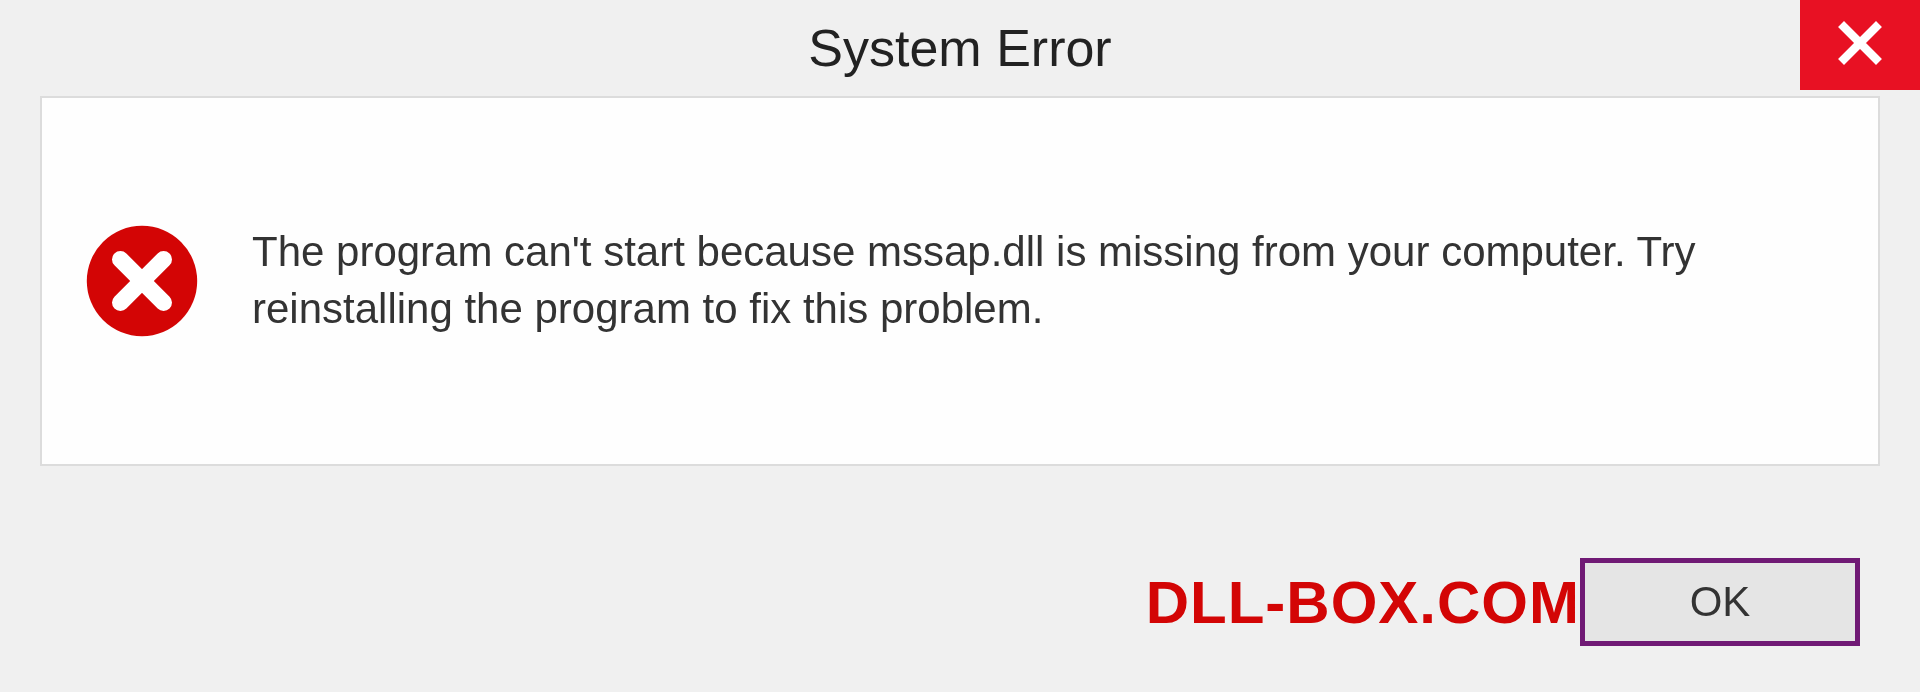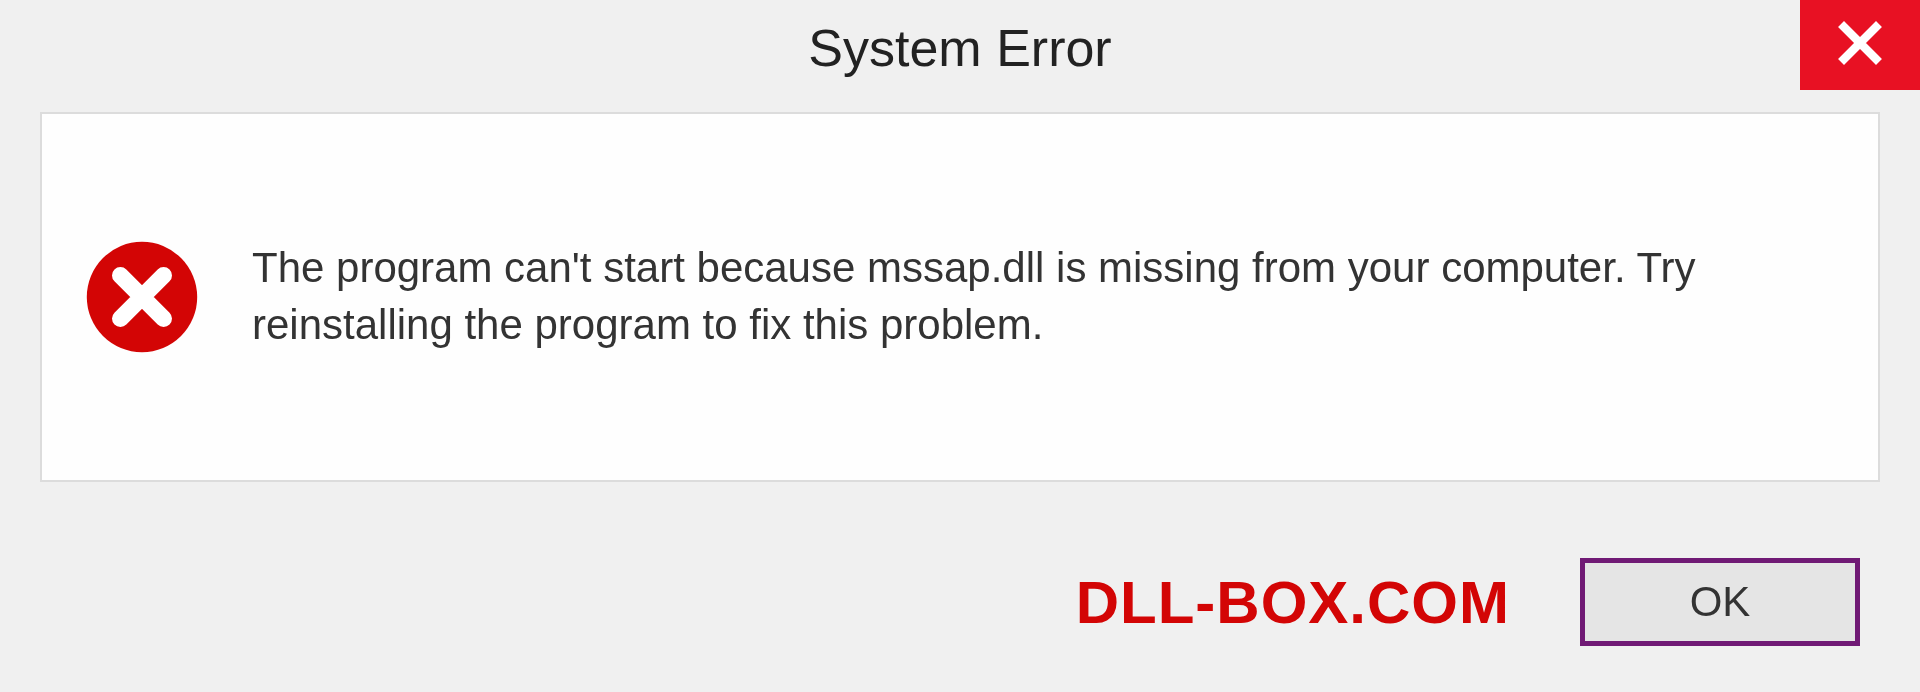--- a/index.html
+++ b/index.html
@@ -42,21 +42,21 @@
       display: flex;
       align-items: center;
       justify-content: center;
       cursor: pointer;
     }
     .close-button svg {
       width: 48px;
       height: 48px;
     }
     .content-box {
-      margin: 16px 40px;
+      margin: 0 40px;
       background: #fefefe;
       border: 2px solid #dcdcdc;
       height: 370px;
       display: flex;
       align-items: center;
       padding: 0 40px;
       gap: 50px;
     }
     .error-icon {
       flex-shrink: 0;
@@ -75,21 +75,20 @@
     .footer {
       position: absolute;
       bottom: 0;
       left: 0;
       right: 0;
       height: 180px;
       display: flex;
       align-items: center;
       justify-content: flex-end;
       padding: 0 60px;
-      gap: 70px;
     }
     .watermark {
       font-size: 60px;
       font-weight: 800;
       color: #d30505;
       letter-spacing: 1px;
       font-family: Arial, sans-serif;
     }
     .ok-button {
       width: 280px;

